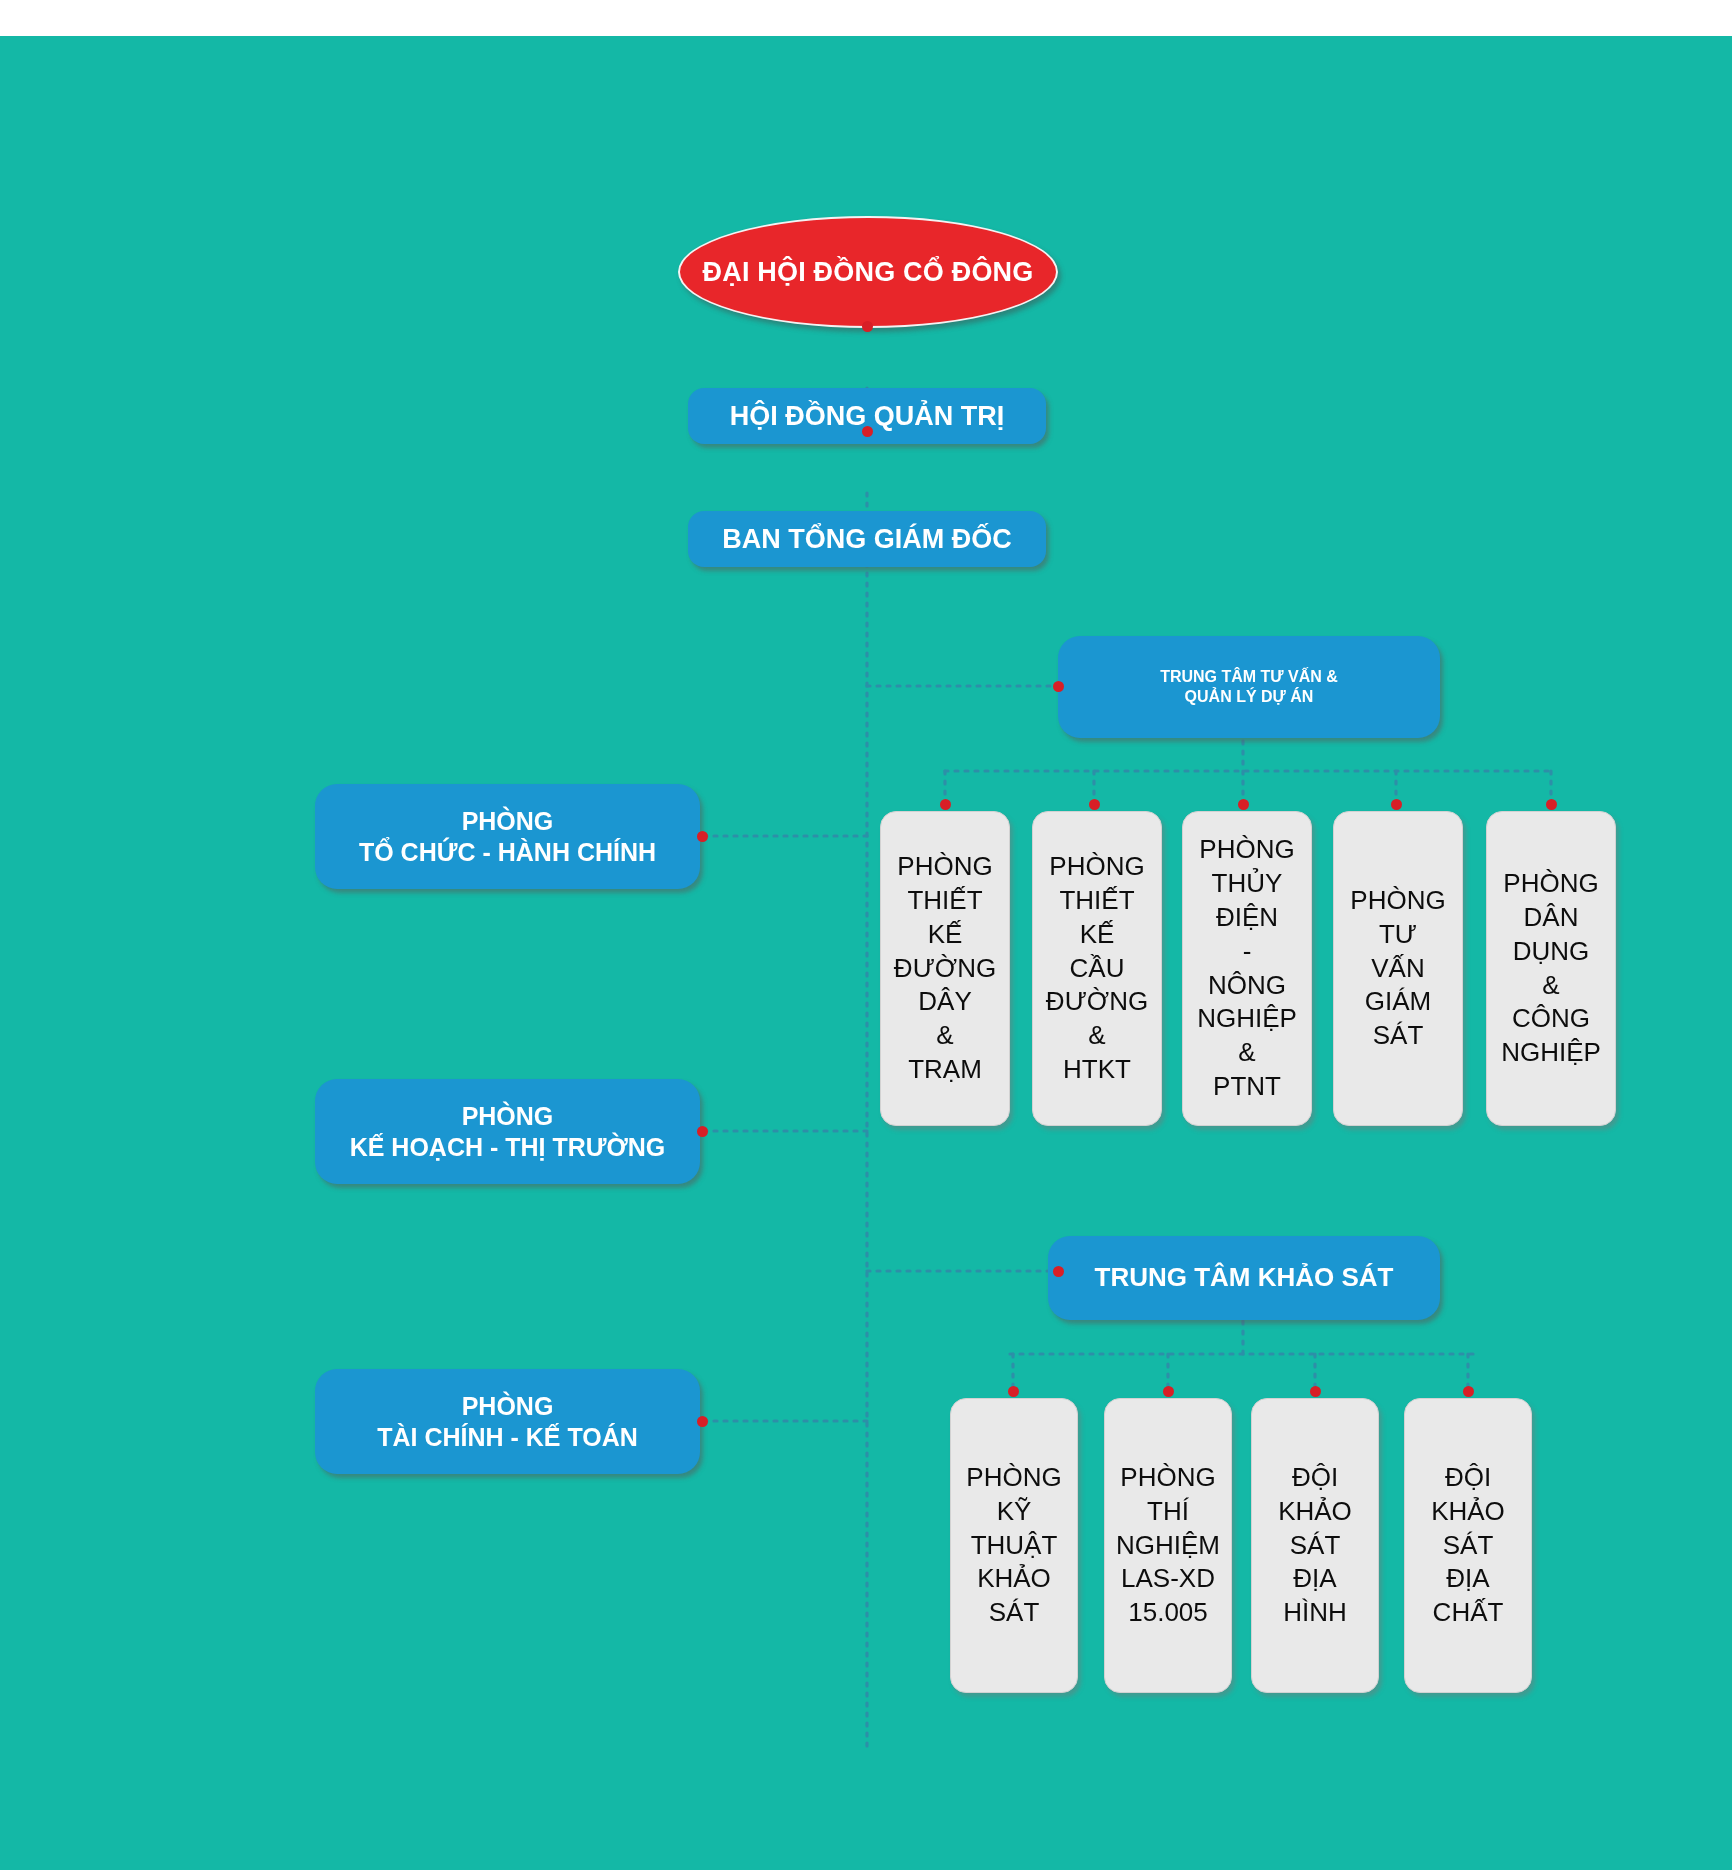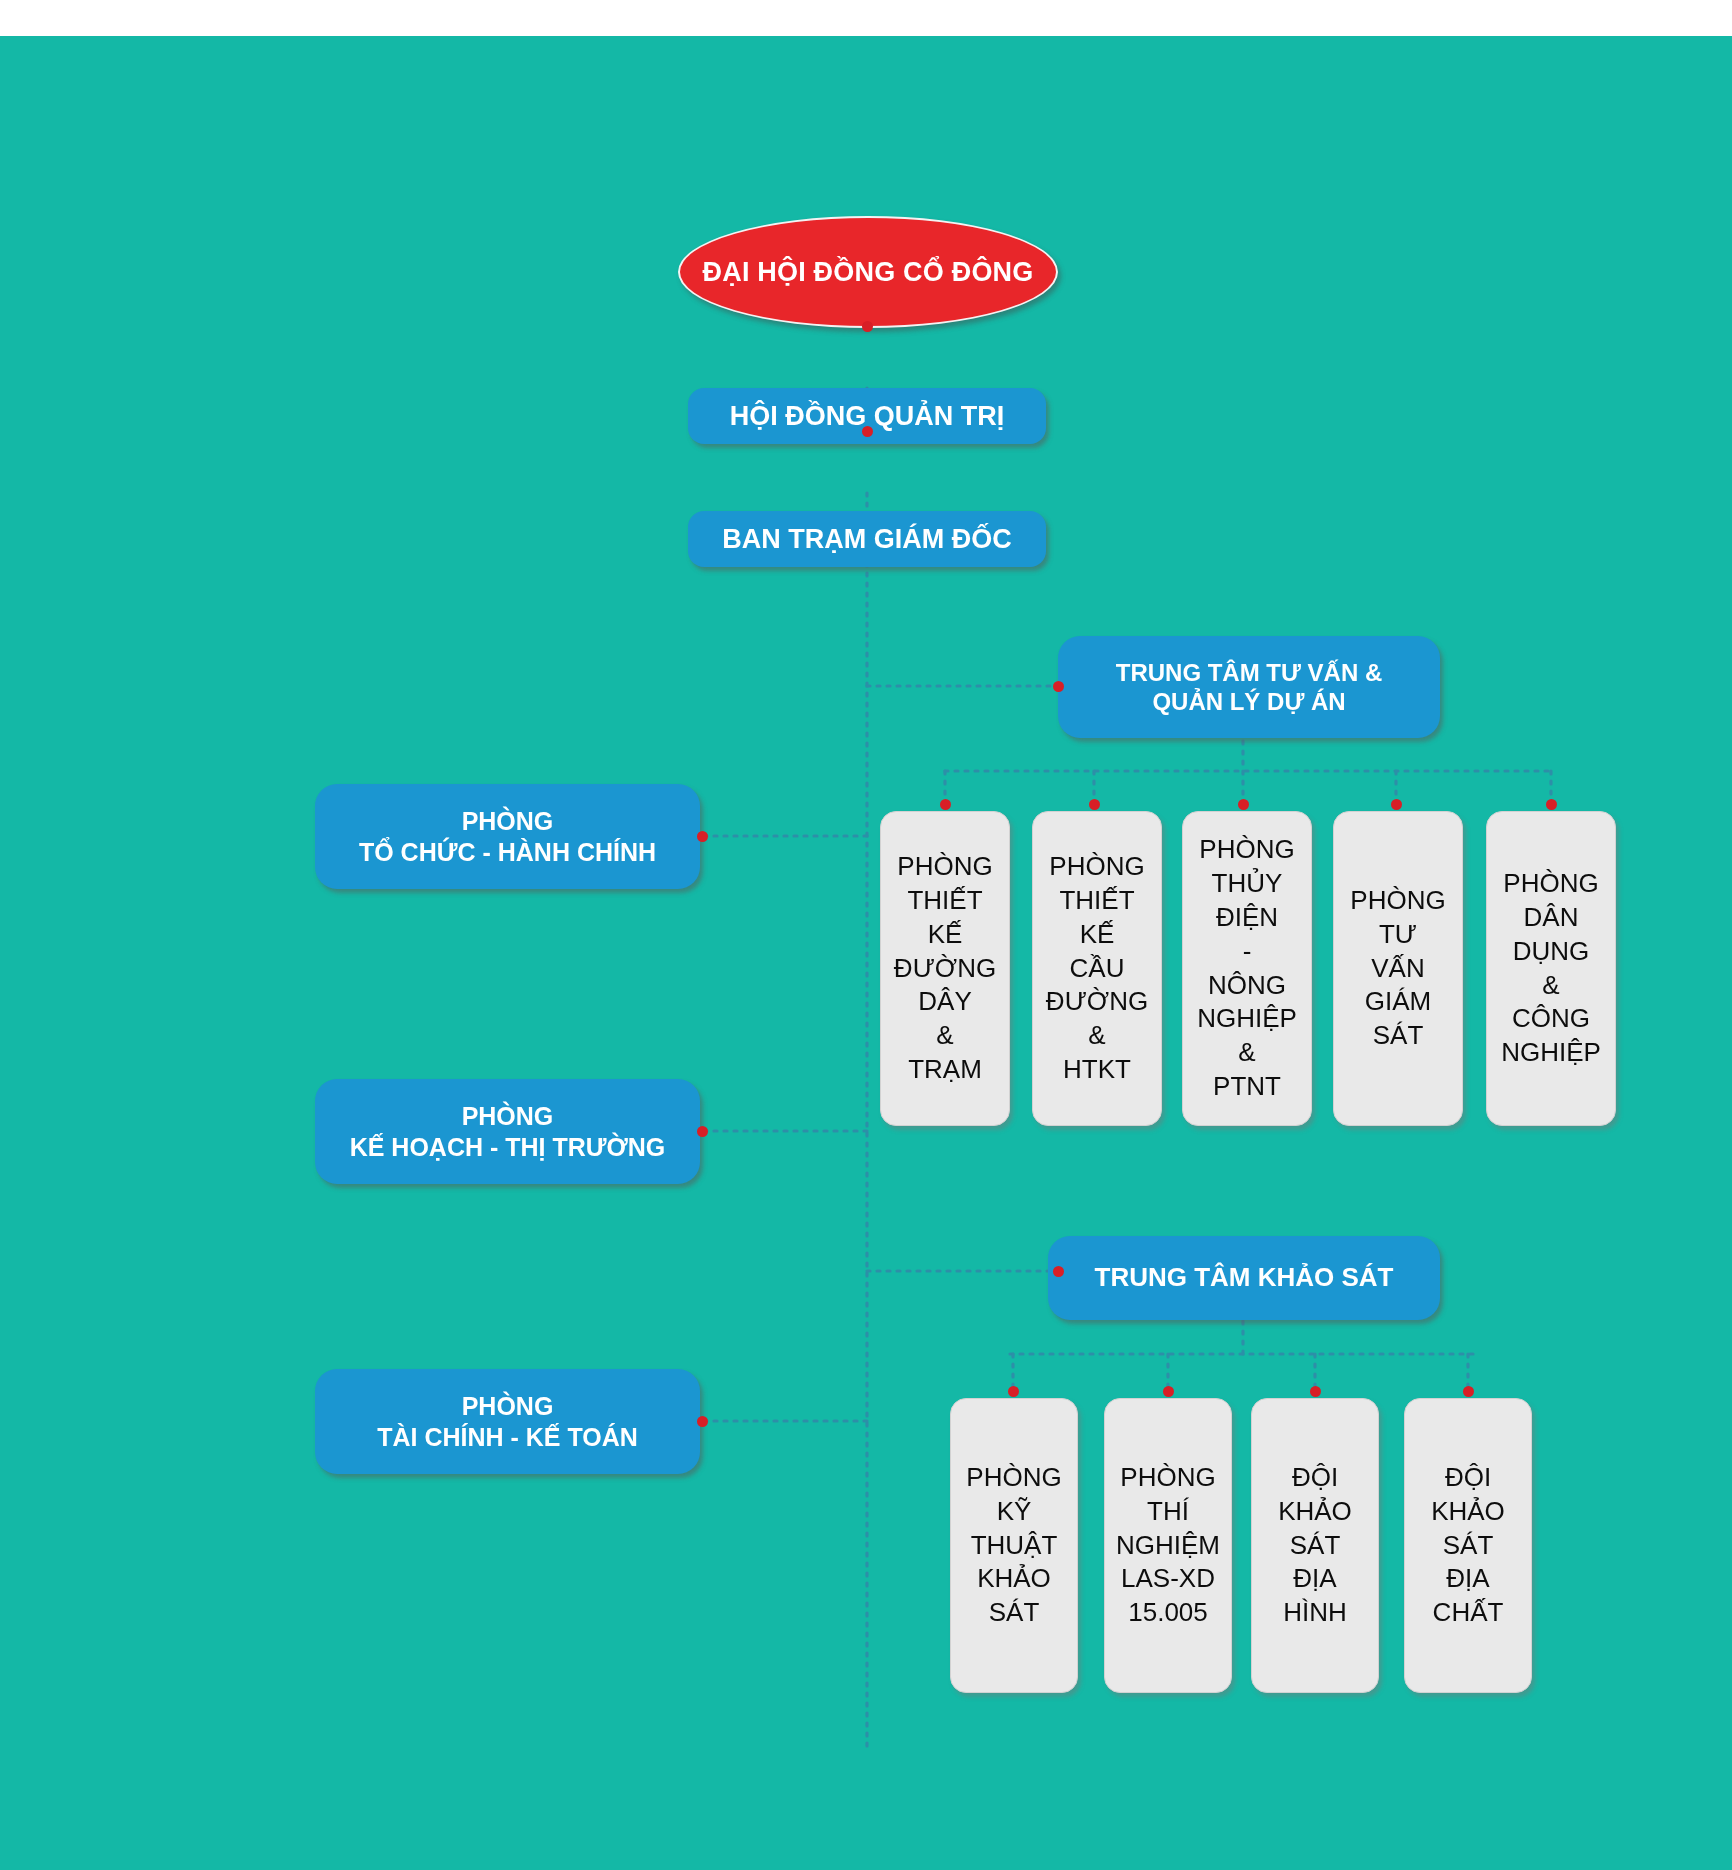--- a/index.html
+++ b/index.html
@@ -150,24 +150,24 @@
 
   <div class="ellipse-node" style="left:678px; top:180px; width:380px; height:112px; font-size:27px;">
     <span class="nodelabel">ĐẠI HỘI ĐỒNG CỔ ĐÔNG</span>
   </div>
 
   <div class="blue-node" style="left:688px; top:352px; width:358px; height:56px; font-size:27px;">
     <span class="nodelabel">HỘI ĐỒNG QUẢN TRỊ</span>
   </div>
 
   <div class="blue-node" style="left:688px; top:475px; width:358px; height:56px; font-size:27px;">
-    <span class="nodelabel">BAN TRẠM GIÁM ĐỐC</span>
-  </div>
-
-  <div class="blue-node two-line" style="left:1058px; top:600px; width:382px; height:102px; font-size:24px;">
+    <span class="nodelabel">BAN TỔNG GIÁM ĐỐC</span>
+  </div>
+
+  <div class="blue-node two-line" style="left:1058px; top:600px; width:382px; height:102px; font-size:16px;">
     <span class="nodelabel">TRUNG TÂM TƯ VẤN &amp;
 QUẢN LÝ DỰ ÁN</span>
   </div>
 
   <div class="blue-node two-line" style="left:1048px; top:1200px; width:392px; height:84px; font-size:26px;">
     <span class="nodelabel">TRUNG TÂM KHẢO SÁT</span>
   </div>
 
   <div class="blue-node two-line" style="left:315px; top:748px; width:385px; height:105px; font-size:25px;">
     <span class="nodelabel">PHÒNG

